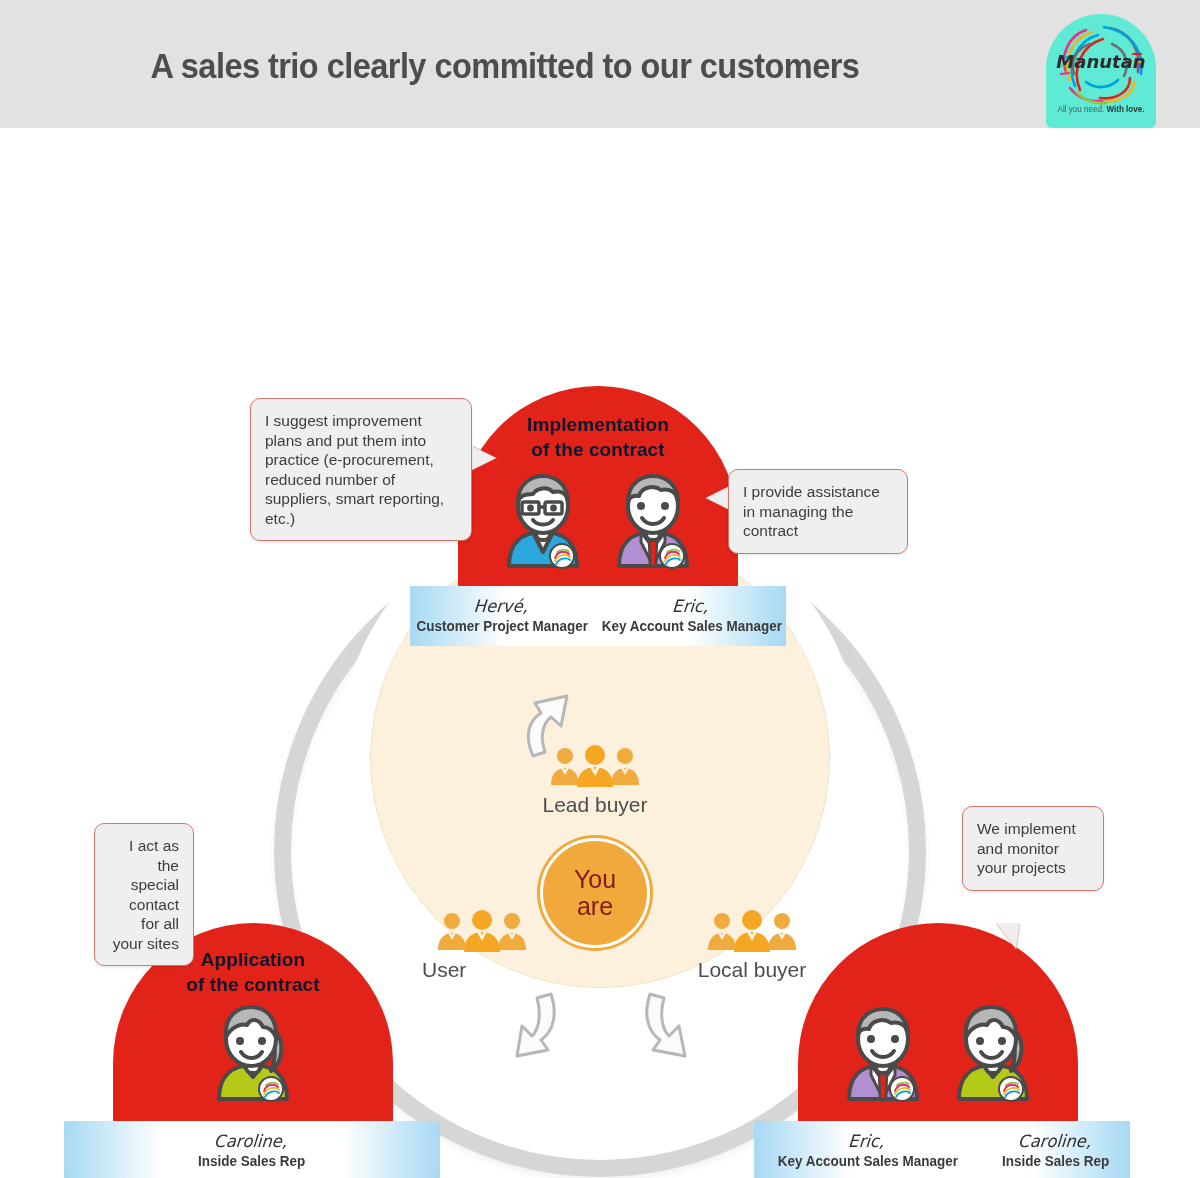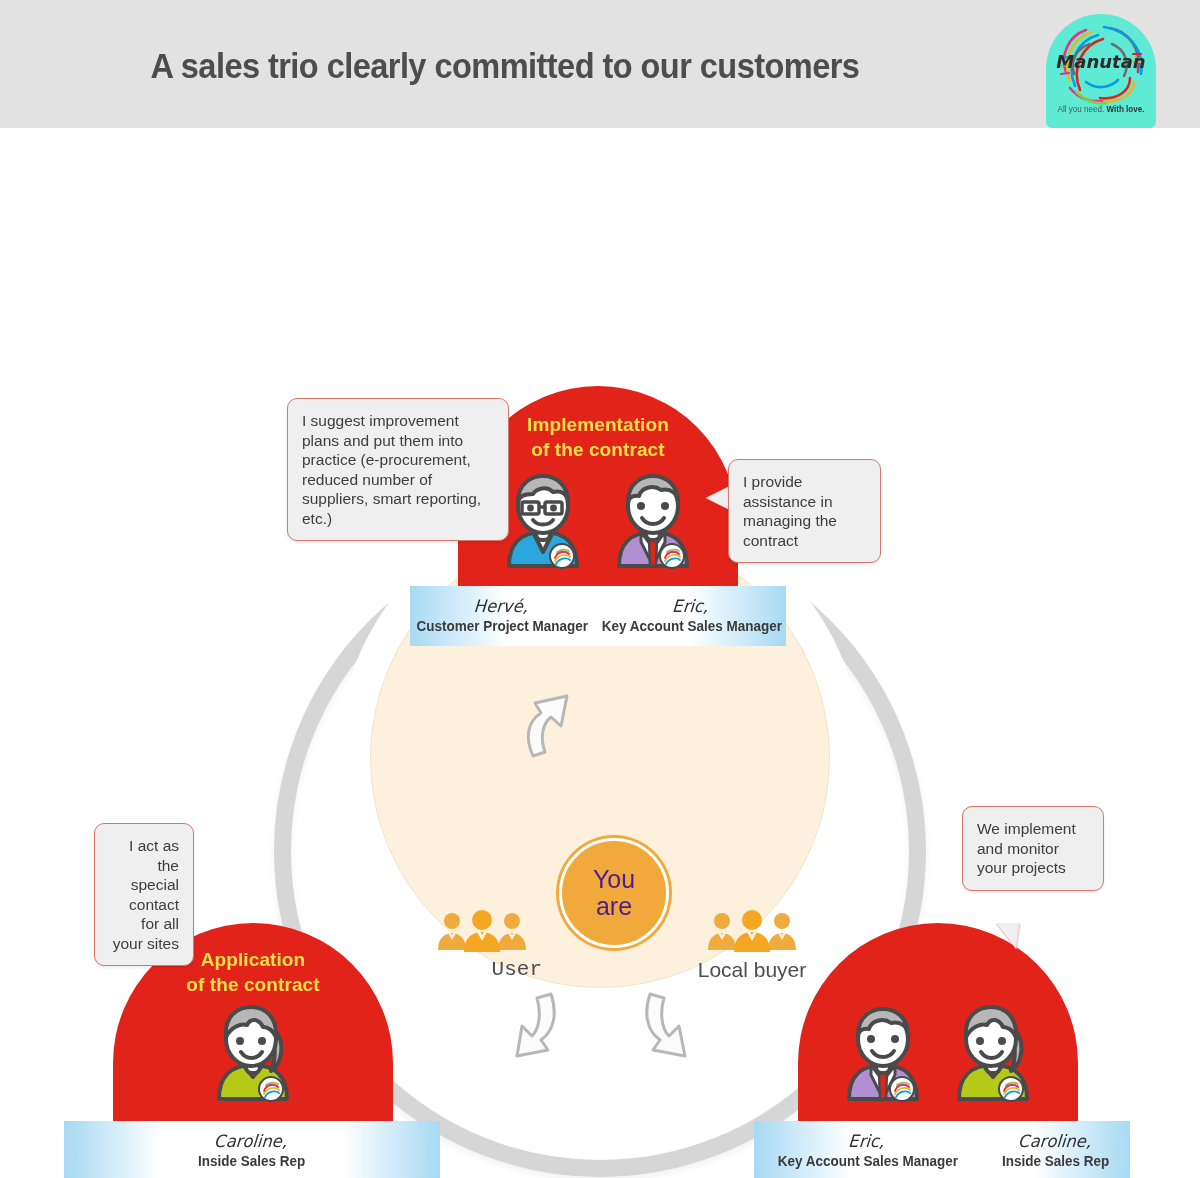--- a/index.html
+++ b/index.html
@@ -65,61 +65,61 @@
   }
   
   .center-white-ring{
     position:absolute;left:338px;top:368px;width:524px;height:524px;
     border-radius:50%;
     background:#ffffff;
   }
 
   
   .you-are{
-    position:absolute;left:559px;top:710px;width:110px;height:110px;
+    position:absolute;left:540px;top:710px;width:110px;height:110px;
     border-radius:50%;
     background:#f2a93b;
     border:3px solid #ffffff;
     box-shadow:0 0 0 3px #f2a93b;
     box-sizing:border-box;
     display:flex;align-items:center;justify-content:center;
     text-align:center;
     line-height:1.08;
-    font-size:25px;color:#4c1d95;
+    font-size:25px;color:#7f1d1d;
   }
 
   
   .grp{position:absolute;}
   .grp .lbl{
     text-align:center;color:#4d4d4d;font-size:21px;
     margin-top:2px;white-space:nowrap;
   }
   #grp-lead{left:535px;top:615px;width:120px;}
   #grp-user{left:422px;top:780px;width:120px;}
   #grp-local{left:650px;top:780px;width:120px;margin-left:42px;}
-  #grp-user .lbl{text-align:right;font-family:Liberation Mono, monospace;}
+  #grp-user .lbl{text-align:left;}
   #grp-local .lbl{text-align:center;}
 
   
   .arrow{position:absolute;}
   #arr-up{left:515px;top:558px;}
   #arr-dl{left:505px;top:862px;}
   #arr-dr{left:636px;top:862px;}
 
   
   .red-circle{
     position:absolute;border-radius:50%;background:#e2231a;
   }
   #red-top{left:458px;top:258px;width:280px;height:220px;border-radius:140px 140px 0 0;}
   #red-left{left:113px;top:795px;width:280px;height:200px;border-radius:140px 140px 0 0;}
   #red-right{left:798px;top:795px;width:280px;height:200px;border-radius:140px 140px 0 0;}
 
   .red-title{
     position:absolute;left:0;width:100%;text-align:center;
-    color:#fde047;font-size:19px;font-weight:bold;line-height:1.32;
+    color:#0f172a;font-size:19px;font-weight:bold;line-height:1.32;
     letter-spacing:0.1px;
   }
   #red-top .red-title{top:26px;}
   #red-left .red-title{top:24px;text-align:center;}
   #red-right .red-title{top:24px;}
 
   .avatars{position:absolute;left:0;width:100%;display:flex;justify-content:center;gap:14px;}
   #red-top .avatars{top:82px;}
   #red-left .avatars{top:78px;}
   #red-right .avatars{top:78px;}
@@ -160,22 +160,22 @@
     border-radius:10px;
     color:#3d3d3d;
     font-size:15.5px;
     line-height:1.26;
     padding:12px 14px;
     box-sizing:border-box;
     box-shadow:0 2px 3px rgba(0,0,0,0.08);
   }
   .bubble p{margin:0 0 11px 0;}
   .bubble p:last-child{margin-bottom:0;}
-  #bub-top-left{left:250px;top:270px;width:222px;margin-left:37px;}
-  #bub-top-right{left:728px;top:331px;width:153px;}
+  #bub-top-left{left:250px;top:270px;width:222px;}
+  #bub-top-right{left:728px;top:341px;width:180px;}
   #bub-left{left:94px;top:695px;width:100px;text-align:right;}
   #bub-right{left:962px;top:678px;width:142px;}
 
   .tail{position:absolute;width:0;height:0;}
   
   #tail-tl{
     left:472px;top:318px;
     border-top:12px solid transparent;
     border-bottom:12px solid transparent;
     border-left:24px solid #efefef;
@@ -262,20 +262,40 @@
     <path d="M46 4 C52 22 50 40 36 50 L43 60 L12 66 L17 36 L27 46 C35 38 36 22 32 8 Z" fill="#fbfbfb" stroke="#b7b7b7" stroke-width="3" stroke-linejoin="round"></path>
   </svg>
   <svg class="arrow" id="arr-dr" width="62" height="72" viewBox="0 0 62 72">
     <path d="M14 4 C8 22 10 40 24 50 L17 60 L49 66 L43 36 L33 46 C25 38 24 22 28 8 Z" fill="#fbfbfb" stroke="#b7b7b7" stroke-width="3" stroke-linejoin="round"></path>
   </svg>
 
   <div class="you-are">
     <div>You<br>are</div>
   </div>
 
+  <div class="grp" id="grp-lead">
+    <svg width="120" height="44" viewBox="0 0 120 44">
+      <g fill="#f0ab3f">
+        <circle cx="30" cy="13" r="8"></circle>
+          <path d="M16 42 C16 30 23 25 30 25 C37 25 44 30 44 42 Z"></path>
+        <circle cx="90" cy="13" r="8"></circle>
+          <path d="M76 42 C76 30 83 25 90 25 C97 25 104 30 104 42 Z"></path>
+      </g>
+      <g fill="#f5a623">
+        <circle cx="60" cy="12" r="10"></circle>
+          <path d="M42 44 C42 30 50 24 60 24 C70 24 78 30 78 44 Z"></path>
+      </g>
+      <g fill="#fdf0dd">
+        <path d="M55 24 L60 33 L65 24 L62 23 L60 27 L58 23 Z"></path>
+        <path d="M26 25 L30 32 L34 25 L32 24 L30 27 L28 24 Z"></path>
+        <path d="M86 25 L90 32 L94 25 L92 24 L90 27 L88 24 Z"></path>
+      </g>
+    </svg>
+    <div class="lbl">Lead buyer</div>
+  </div>
 
   <div class="grp" id="grp-user">
     <svg width="120" height="44" viewBox="0 0 120 44">
       <g fill="#f0ab3f">
         <circle cx="30" cy="13" r="8"></circle>
           <path d="M16 42 C16 30 23 25 30 25 C37 25 44 30 44 42 Z"></path>
         <circle cx="90" cy="13" r="8"></circle>
           <path d="M76 42 C76 30 83 25 90 25 C97 25 104 30 104 42 Z"></path>
       </g>
       <g fill="#f5a623">

